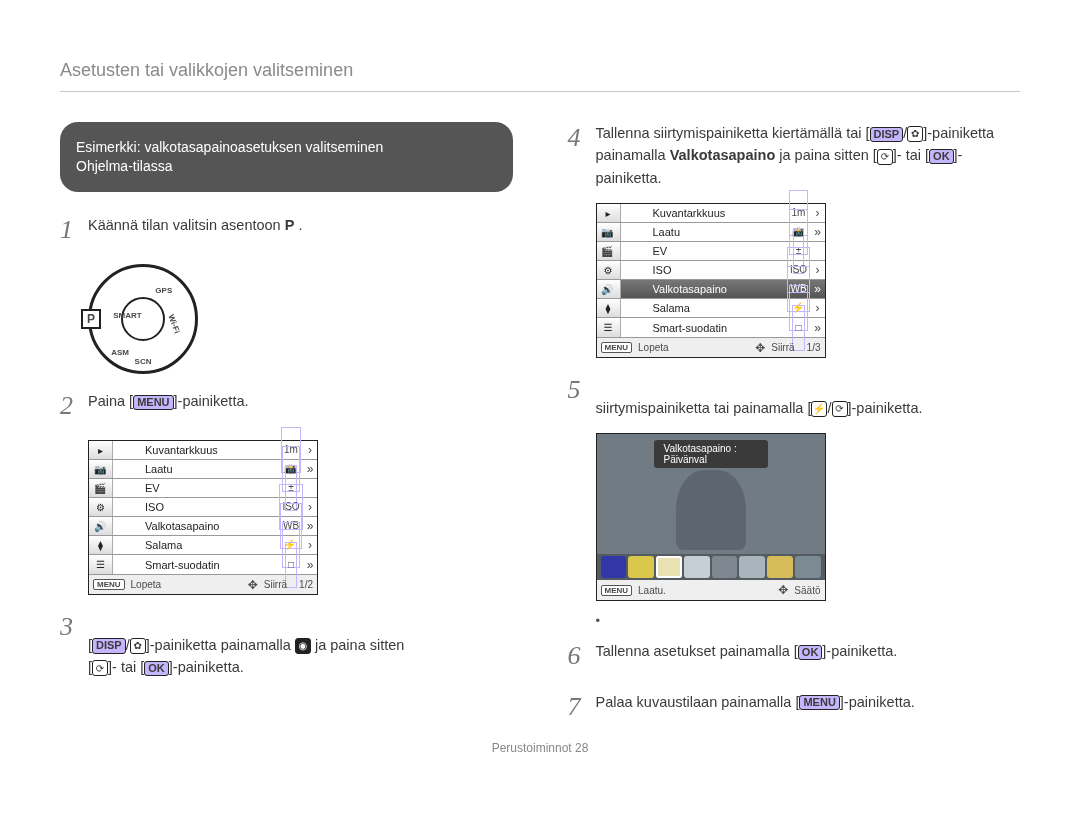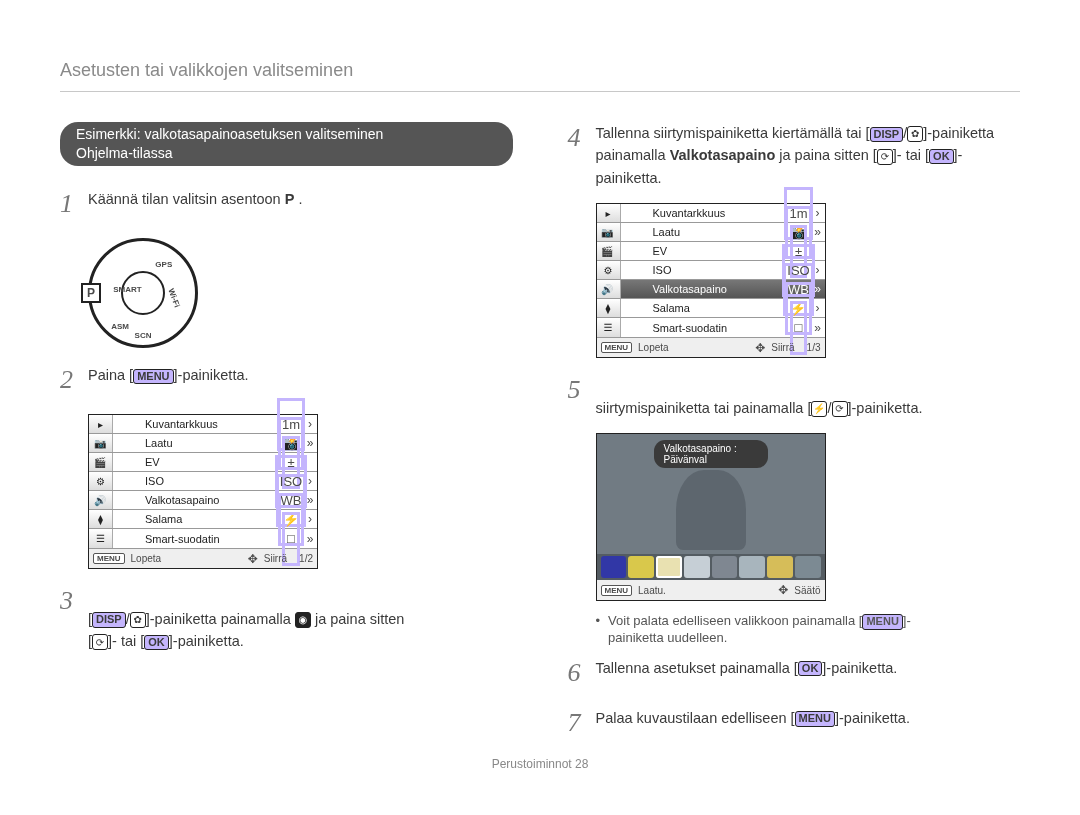--- a/index.html
+++ b/index.html
@@ -36,21 +36,21 @@
   }
   .col{
     flex:1;
     min-width:0;
   }
   
   .pill{
     background:#555;
     color:#fff;
     border-radius:18px;
-    padding:3px 16px;
+    padding:16px 16px;
     font-size:14px;
     line-height:1.35;
     margin-bottom:22px;
   }
   
   .step{
     display:flex;
     margin-bottom:14px;
     font-size:14.5px;
     line-height:1.55;
@@ -153,22 +153,22 @@
     white-space:nowrap;overflow:hidden;text-overflow:ellipsis;
     color:#222;
     margin-left:28px;
   }
   .menubox .row .valico{
     width:24px;text-align:center;
     display:flex;align-items:center;justify-content:center;
     font-size:9px;
   }
   .menubox .row .valico .box{
-    display:inline-block;border:3px solid #c4b5fd;padding:16px 2px;
-    font-size:13px;line-height:1.2;
+    display:inline-block;border:1px solid #c4b5fd;padding:16px 2px;
+    font-size:10px;line-height:1.2;
   }
   .menubox .row .chevron{
     width:14px;text-align:center;font-size:12px;
   }
   .menubox .row.sel{
     background:linear-gradient(#777,#555);
     color:#fff;
   }
   .menubox .row.sel .rowtxt{color:#fff;}
   .menubox .foot{
@@ -193,21 +193,21 @@
     margin:10px 0 12px 28px;
     border:1.5px solid #222;
     background:#717b83;
     position:relative;
     font-size:11px;
     overflow:hidden;
   }
   .wbbox .header{
     position:absolute;top:6px;left:50%;transform:translateX(-50%);
     background:#3a3a3a;color:#fff;
-    padding:3px 10px;border-radius:11px;
+    padding:3px 10px;border-radius:3px;
     font-size:10px;
   }
   .wbbox .silhouette{
     position:absolute;
     bottom:50px;left:50%;transform:translateX(-50%);
     width:70px;height:80px;
     background:#5d666e;
     border-radius:40% 40% 10% 10% / 50% 50% 10% 10%;
   }
   .wbbox .strip{
@@ -469,37 +469,33 @@
           <span class="tag">MENU</span>
           <span>Laatu.</span>
           <span class="sp"></span>
           <span style="font-size:12px;">✥</span>
           <span>Säätö</span>
         </div>
       </div>
 
       <div class="note">
         <span>•</span>
-        <span>
-          <span>Voit palata edelliseen valikkoon painamalla [</span><span class="btn-rect">MENU</span><span>]-</span><br>
-          <span>painiketta uudelleen.</span>
-        </span>
       </div>
 
       <div class="step">
         <div class="step-num">6</div>
         <div class="step-body">
           <span>Tallenna asetukset painamalla [</span><span class="btn-rect">OK</span><span>]-painiketta.</span>
         </div>
       </div>
 
       <div class="step">
         <div class="step-num">7</div>
         <div class="step-body">
-          <span>Palaa kuvaustilaan edelliseen [</span><span class="btn-rect">MENU</span><span>]-painiketta.</span>
+          <span>Palaa kuvaustilaan painamalla [</span><span class="btn-rect">MENU</span><span>]-painiketta.</span>
         </div>
       </div>
     </div>
   </div>
 
   <div class="footer">
     <span>Perustoiminnot</span>
     <span>28</span>
   </div>
 </div>

